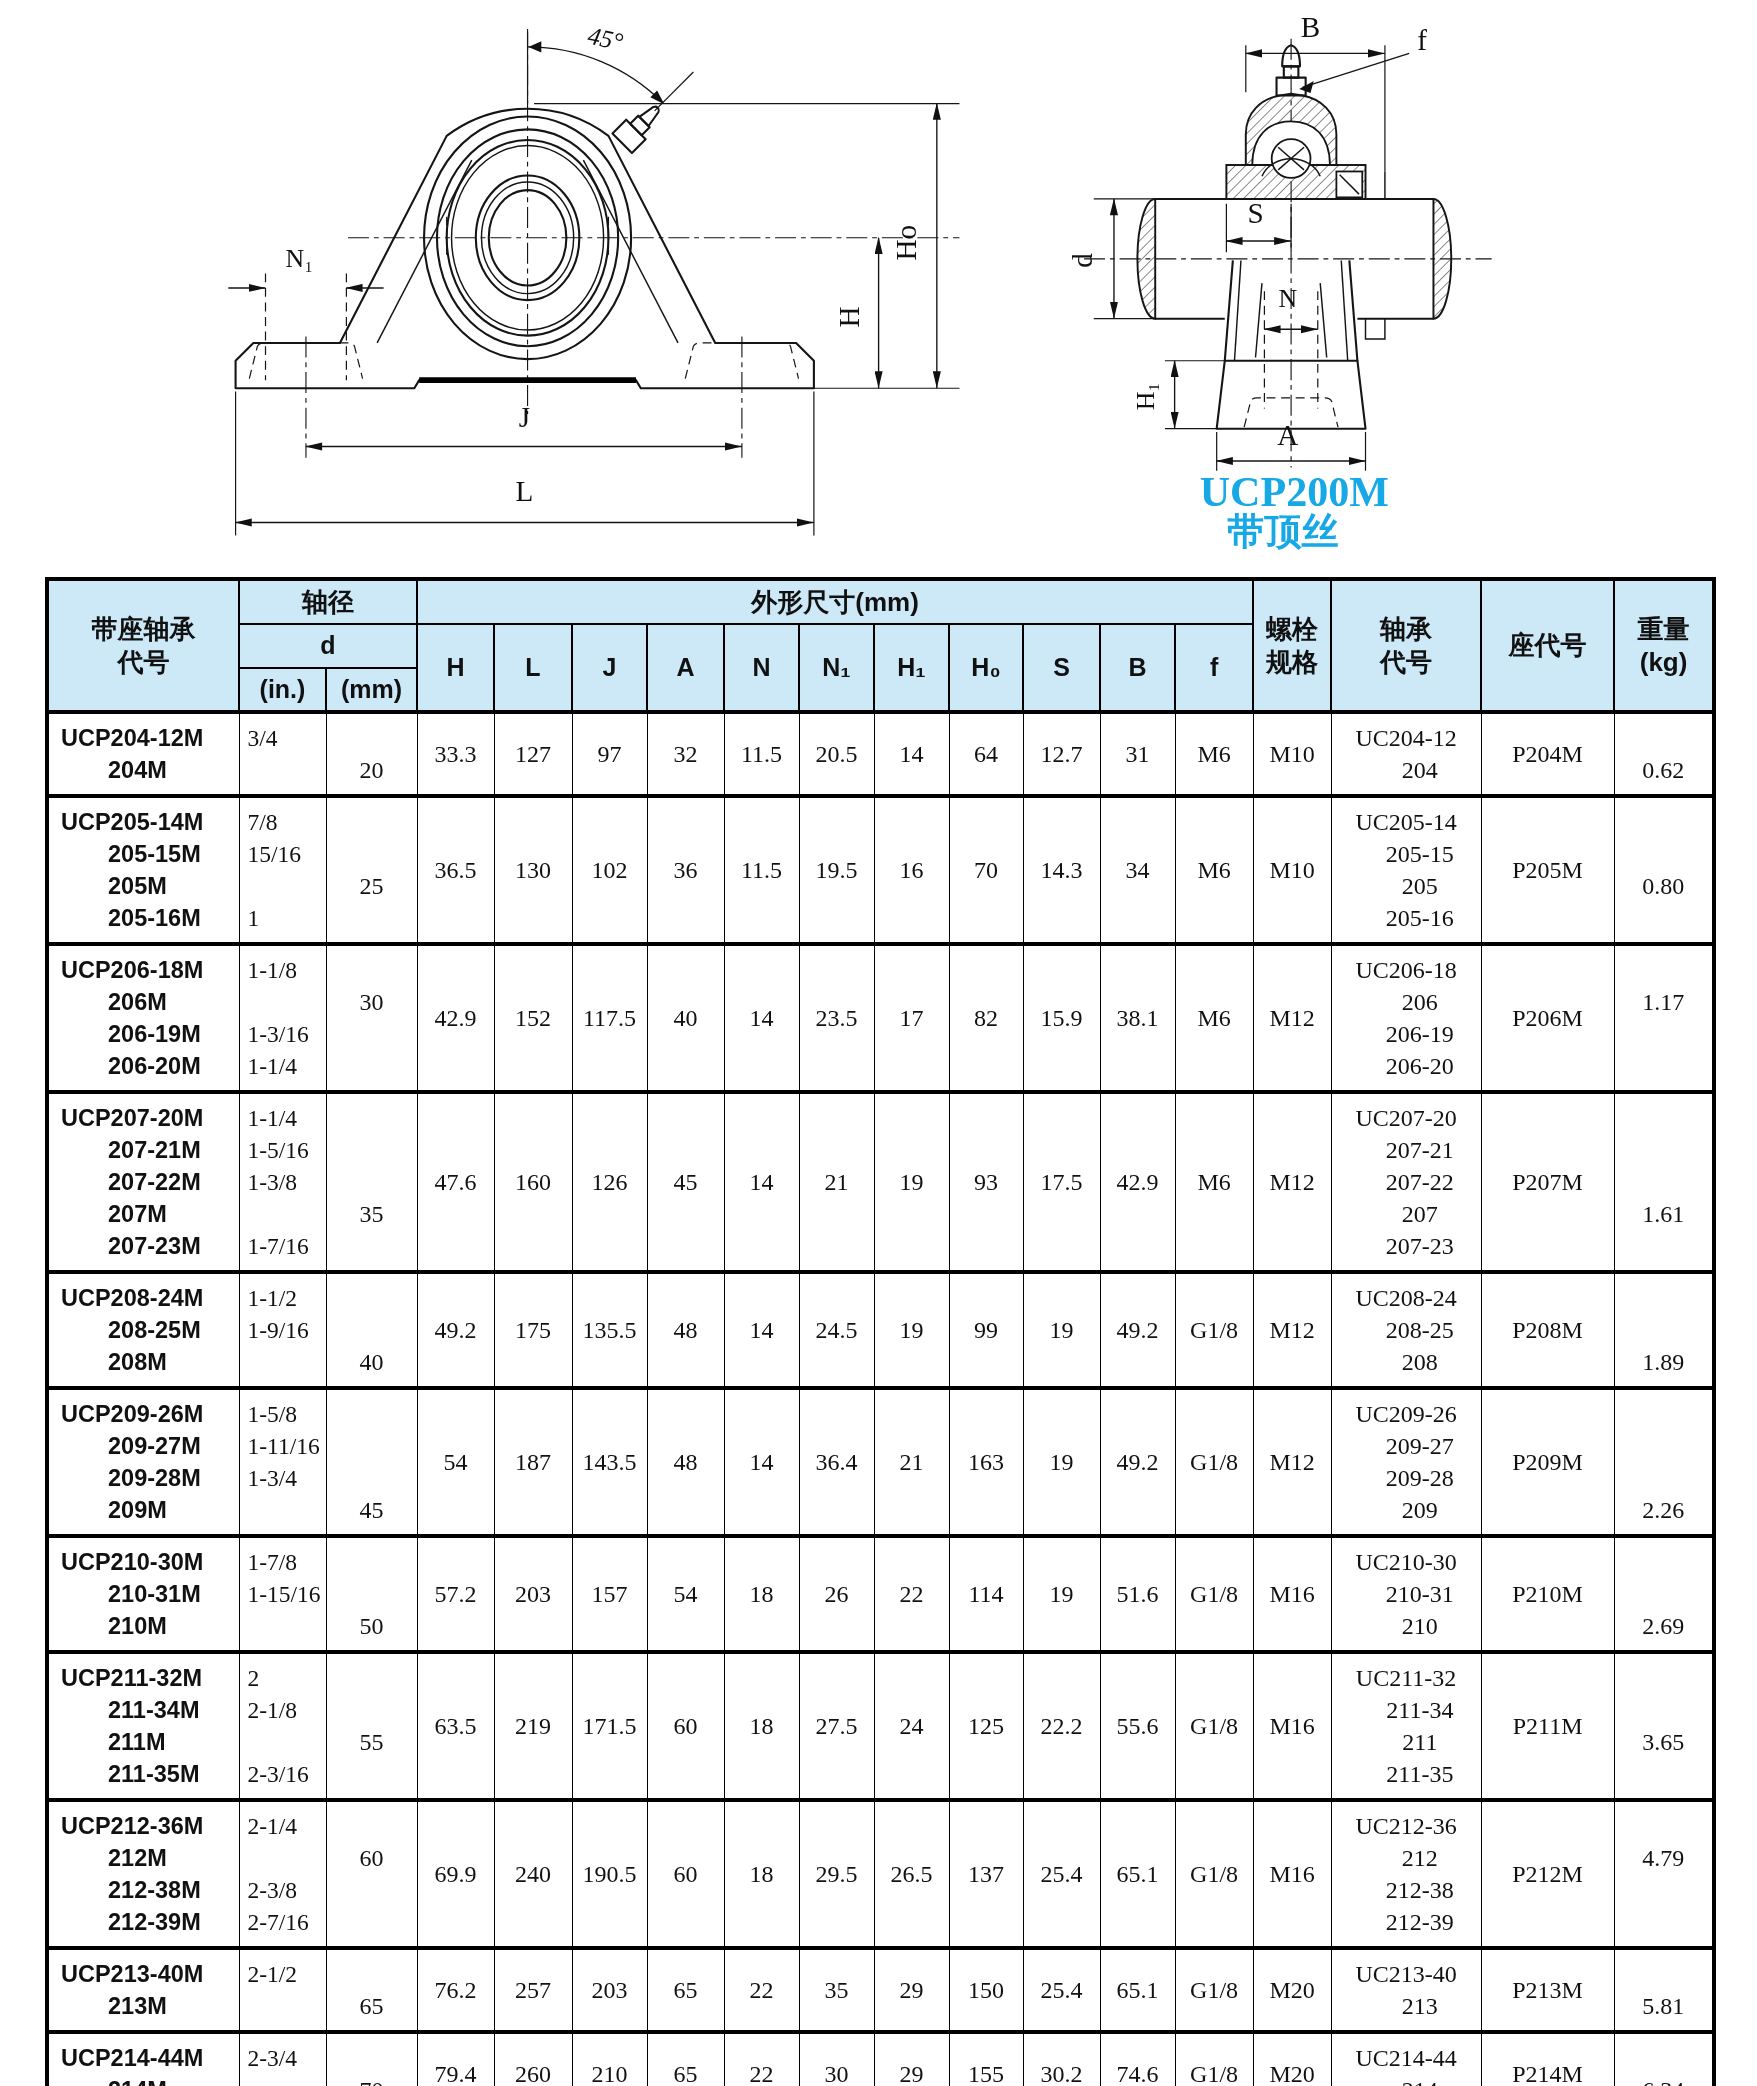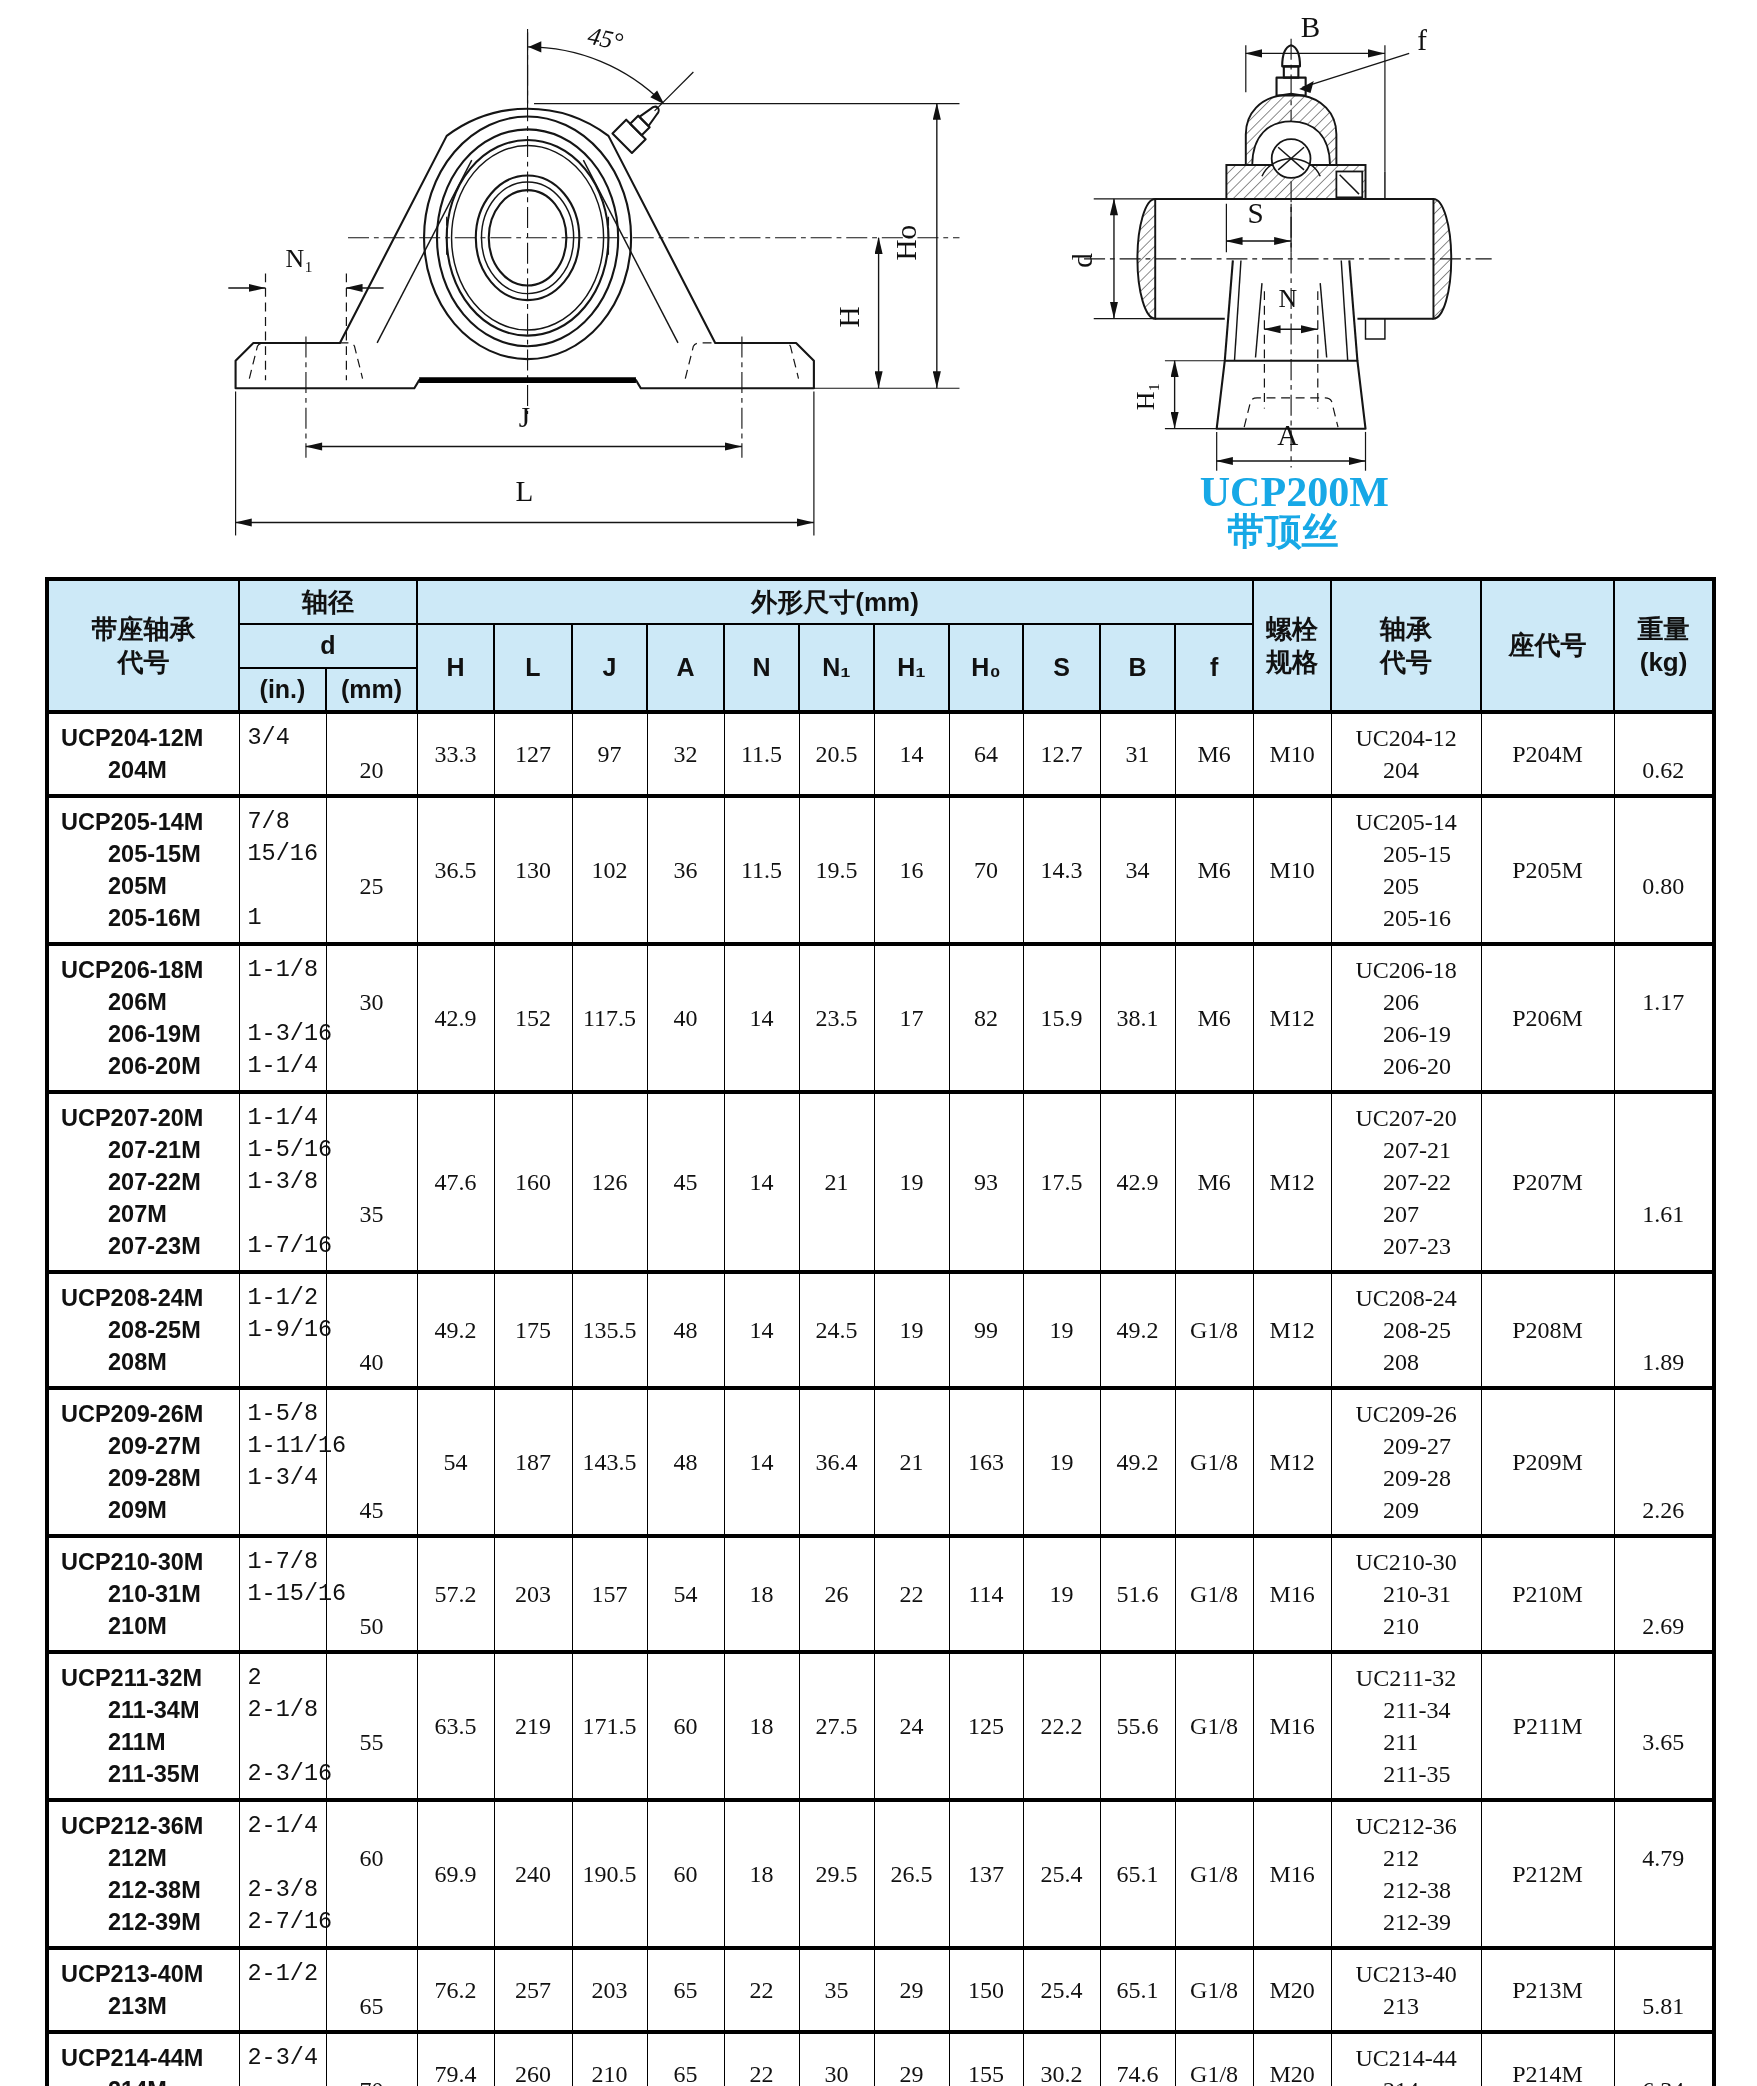--- a/index.html
+++ b/index.html
@@ -19,23 +19,23 @@
   table.spec thead th.small{font-size:22.6px;margin-left:36px;}
   table.spec thead{border-bottom:4px solid #000;}
   table.spec tbody tr{border-top:4px solid #000;}
   table.spec tbody td{font-size:24px;text-align:center;vertical-align:middle;
       font-family:"Liberation Serif",serif;}
   .lines{display:block;}
   .line{height:32px;line-height:32px;white-space:nowrap;}
   td.c-code .lines{text-align:left;padding-left:12px;
       font-family:"Liberation Sans",sans-serif;font-weight:bold;font-size:23.5px;}
   td.c-code .line.ind{padding-left:47px;}
-  td.c-din .lines{text-align:left;padding-left:8px;font-size:23.5px;font-family:Liberation Mono, monospace;}
+  td.c-din .lines{text-align:left;padding-left:8px;font-size:23.5px;}
   td.c-brg .lines{width:fit-content;margin:8px auto;text-align:left;}
-  td.c-brg .line.ind{padding-left:27.5px;}
+  td.c-brg .line.ind{padding-left:27.5px;text-align:center;}
   td.c-dim,td.c-bolt,td.c-seat{font-size:24px;}
   
   col.w-code{width:192px;} col.w-in{width:87px;} col.w-mm{width:91px;}
   col.w-H{width:77px;} col.w-L{width:78px;} col.w-J{width:75px;} col.w-A{width:77px;}
   col.w-N{width:75px;} col.w-N1{width:75px;} col.w-H1{width:75px;} col.w-H0{width:74px;}
   col.w-S{width:77px;} col.w-B{width:75px;} col.w-f{width:78px;}
   col.w-bolt{width:78px;} col.w-brg{width:150px;} col.w-seat{width:133px;} col.w-wt{width:100px;}
   thead tr.r1{height:45px;} thead tr.r2{height:44px;} thead tr.r3{height:44px;}
 
   

